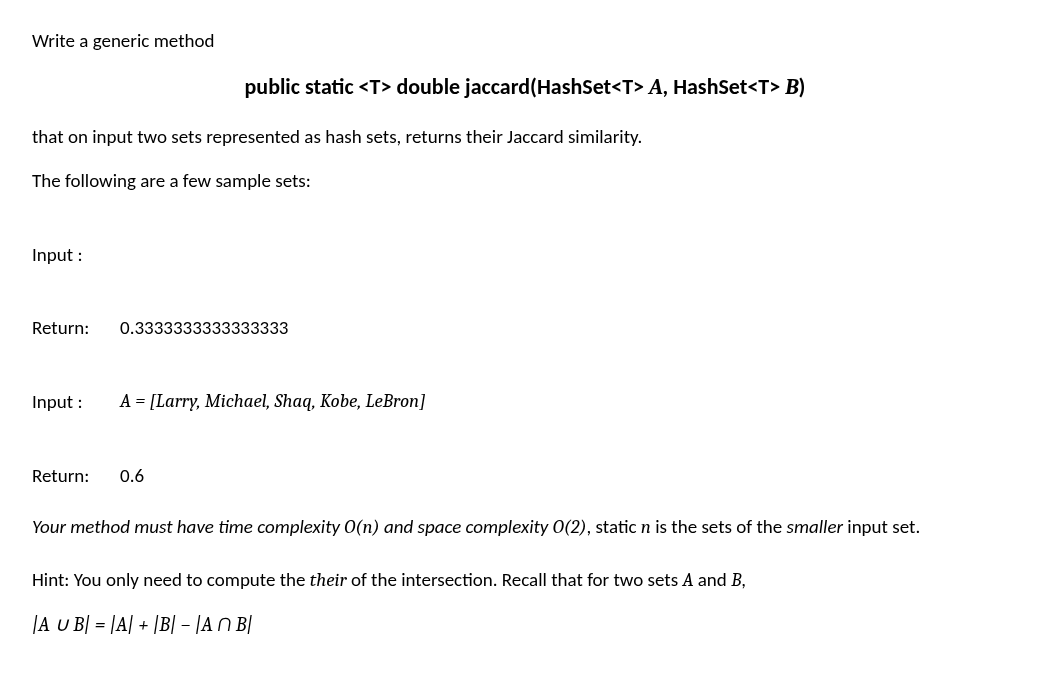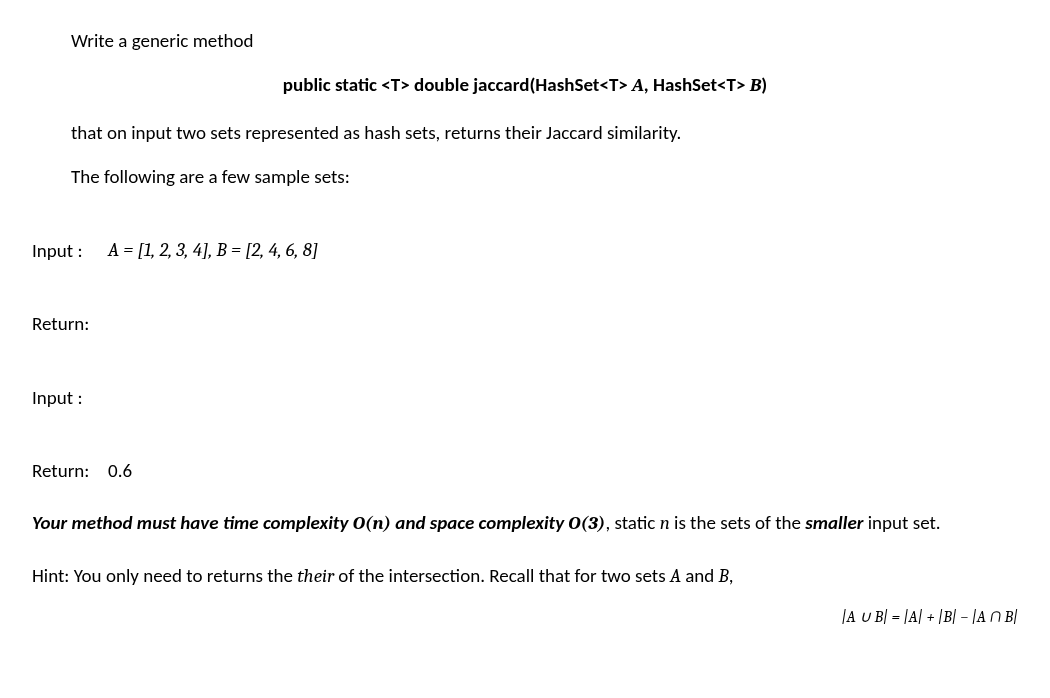--- a/index.html
+++ b/index.html
@@ -9,96 +9,96 @@
     font-size: 19px;
     color: #000;
     line-height: 1.35;
     width: 1050px;
     height: 698px;
     box-sizing: border-box;
     background: #fff;
   }
   .para {
     margin-bottom: 18px;
-    margin-left: 39px;
   }
   .signature {
     font-family: Calibri, "Segoe UI", Arial, sans-serif;
     font-weight: bold;
     text-align: center;
     margin: 14px 0 22px 0;
-    font-size: 19px;
+    font-size: 22px;
   }
   .example-block {
     margin-bottom: 16px;
   }
   .example-block .line {
     display: flex;
-    gap: 6px;
+    gap: 18px;
     margin-top: 48px;
   }
   .example-block .label {
     min-width: 70px;
   }
   .plain-math {
     font-family: Cambria, "Times New Roman", serif;
     font-style: italic;
   }
   .bolditalic {
-    font-weight: bold;
+    font-weight: normal;
     font-style: italic;
   }
   .constraint {
     margin-top: 26px;
     margin-bottom: 26px;
   }
   .hint-block { margin-top: 10px; }
   .formula {
-    text-align: right;
+    text-align: left;
     font-family: Cambria, "Times New Roman", serif;
-    font-size: 16px;
+    font-size: 20px;
     margin-top: 18px;
   }
 </style>
 </head>
 <body>
 
 <div class="para">Write a generic method</div>
 
 <div class="signature">
   <span>public  static  &lt;T&gt;  double  jaccard(HashSet&lt;T&gt;  </span><span class="plain-math">A</span><span>,  HashSet&lt;T&gt;  </span><span class="plain-math">B</span><span>)</span>
 </div>
 
 <div class="para">that on input two sets represented as hash sets, returns their Jaccard similarity.</div>
 
 <div class="para">The following are a few sample sets:</div>
 
 <div class="example-block">
   <div class="line">
     <span class="label">Input :</span>
-    <span class="plain-math">A = [1,  2,  3,  4],   B = [2,  4,  6,  8]</span>
   </div>
   <div class="line">
     <span class="label">Return:</span>
+    <span>0.3333333333333333</span>
   </div>
 </div>
 
 <div class="example-block">
   <div class="line">
     <span class="label">Input :</span>
+    <span class="plain-math">A = [Larry,  Michael,  Shaq,  Kobe,  LeBron]</span>
   </div>
   <div class="line">
     <span class="label">Return:</span>
     <span>0.6</span>
   </div>
 </div>
 
 <div class="constraint">
-  <span class="bolditalic">Your method must have time complexity </span><span class="bolditalic plain-math">O(n)</span><span class="bolditalic"> and space complexity </span><span class="bolditalic plain-math">O(3)</span><span>, static </span><span class="plain-math">n</span><span> is the sets of the </span><span class="bolditalic">smaller</span><span> input set.</span>
+  <span class="bolditalic">Your method must have time complexity </span><span class="bolditalic plain-math">O(n)</span><span class="bolditalic"> and space complexity </span><span class="bolditalic plain-math">O(2)</span><span>, static </span><span class="plain-math">n</span><span> is the sets of the </span><span class="bolditalic">smaller</span><span> input set.</span>
 </div>
 
 <div class="hint-block">
-  <span style="font-weight:normal">Hint:</span><span> You only need to returns the </span><span class="plain-math">their</span><span> of the intersection. Recall that for two sets </span><span class="plain-math">A</span><span> and </span><span class="plain-math">B</span><span>,</span>
+  <span style="font-weight:normal">Hint:</span><span> You only need to compute the </span><span class="plain-math">their</span><span> of the intersection. Recall that for two sets </span><span class="plain-math">A</span><span> and </span><span class="plain-math">B</span><span>,</span>
 </div>
 
 <div class="formula">
   <span class="plain-math">|A ∪ B|  =  |A|  +  |B|  −  |A ∩ B|</span>
 </div>
 
 </body></html>

